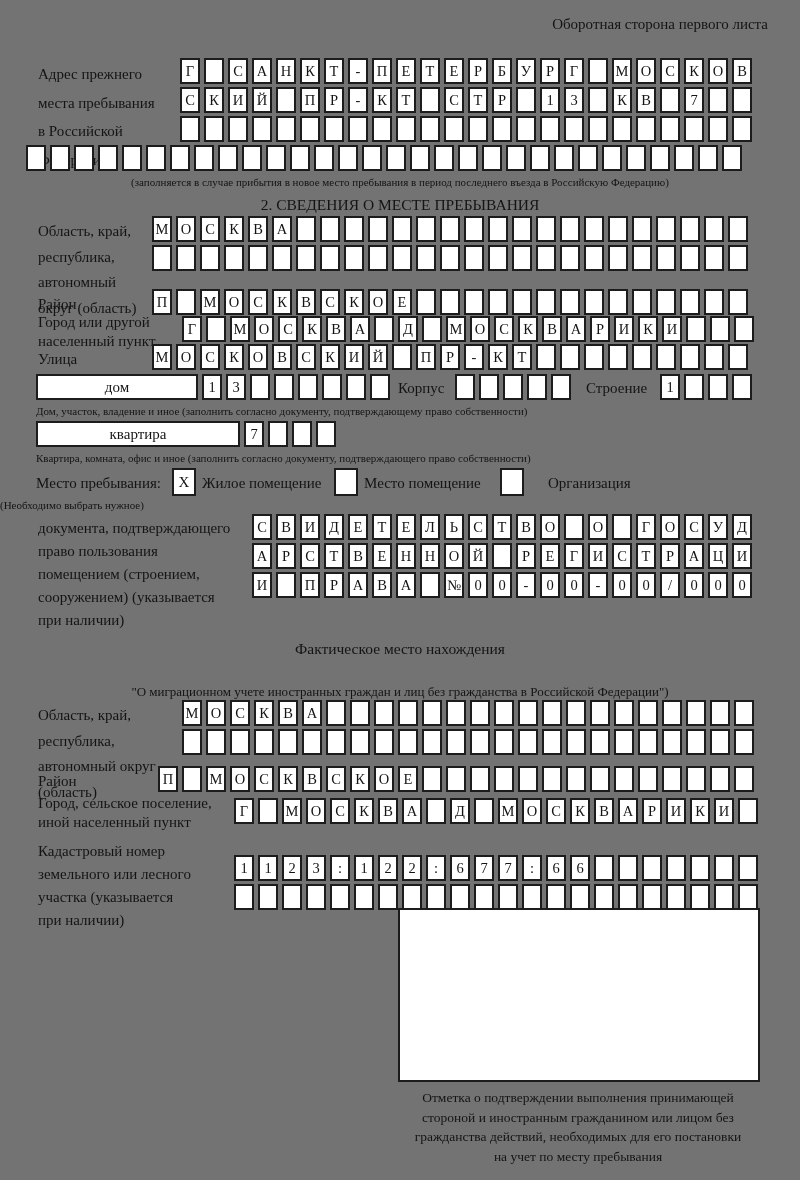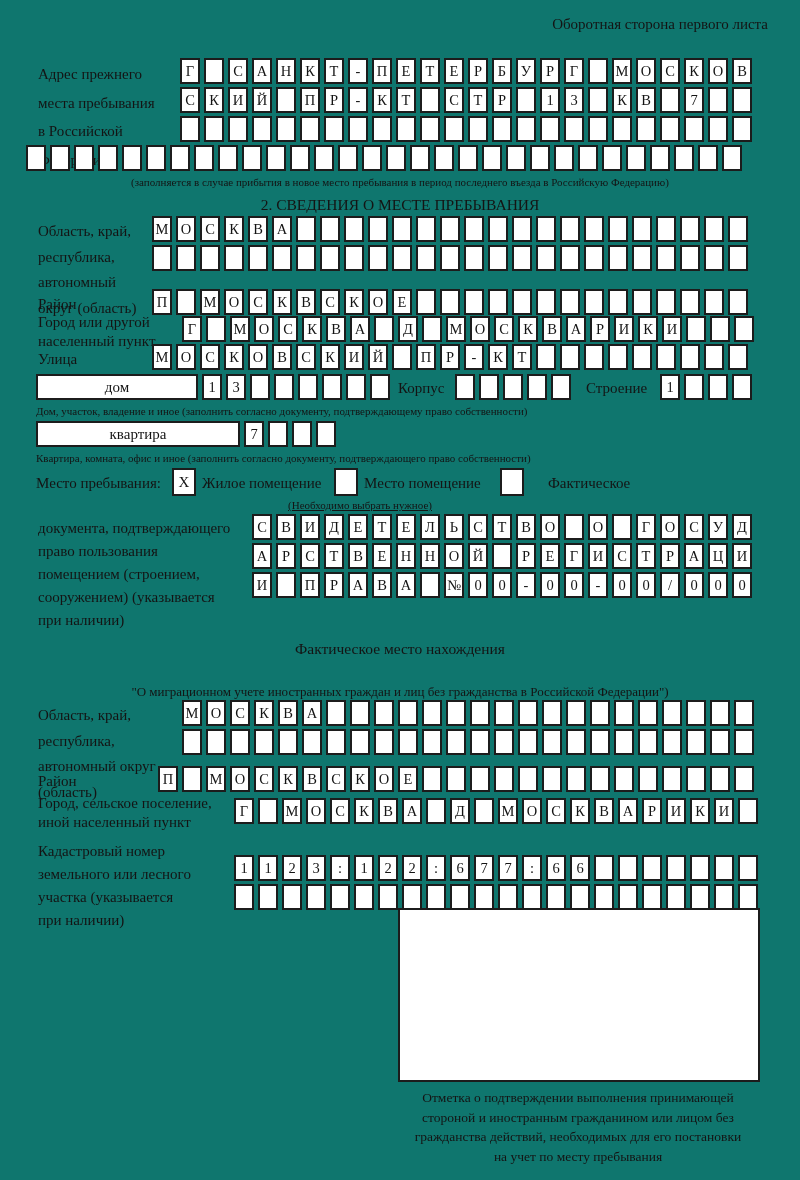--- a/index.html
+++ b/index.html
@@ -1,19 +1,19 @@
 <!DOCTYPE html>
 <html><head>
 <meta charset="utf-8">
 <style>
   html,body{margin:0;padding:0;}
   #page{
     position:relative;
     width:800px;height:1180px;
-    background:#0f766e;
+    background:#737373;
     font-family:"Liberation Serif","DejaVu Serif",serif;
     color:#141414;
     overflow:hidden;
   }
   .abs{position:absolute;}
   .lbl{font-size:15px;line-height:25.5px;}
   .lbl-tight{font-size:15px;line-height:19px;}
   .cells{display:flex;}
   .cell{
     width:16px;height:22px;
@@ -352,22 +352,22 @@
       <div class="cell"></div>
     </div>
 <div class="abs caption" style="left:36px;top:452px;">Квартира, комната, офис и иное (заполнить согласно документу, подтверждающего право собственности)</div>
 
 <div class="abs lbl" style="left:36px;top:471px;">Место пребывания:</div>
 <div class="abs chk" style="left:172px;top:468px;">X</div>
 <div class="abs lbl" style="left:202px;top:471px;">Жилое помещение</div>
 <div class="abs chk" style="left:334px;top:468px;"></div>
 <div class="abs lbl" style="left:364px;top:471px;">Место помещение</div>
 <div class="abs chk" style="left:500px;top:468px;"></div>
-<div class="abs lbl" style="left:548px;top:471px;">Фактическое</div>
-<div class="abs caption" style="left:0px;top:499px;width:720px;text-align:center;text-decoration:underline;">(Необходимо выбрать нужное)</div>
+<div class="abs lbl" style="left:548px;top:471px;">Организация</div>
+<div class="abs caption" style="left:0px;top:499px;width:720px;text-align:left;">(Необходимо выбрать нужное)</div>
 
 <div class="abs lbl" style="left:38px;top:517px;line-height:23px;">
       <div>документа, подтверждающего</div>
       <div>право пользования</div>
       <div>помещением (строением,</div>
       <div>сооружением) (указывается</div>
       <div>при наличии)</div>
     </div>
 <div class="abs cells" style="left:252px;top:514px;">
       <div class="cell">С</div>

